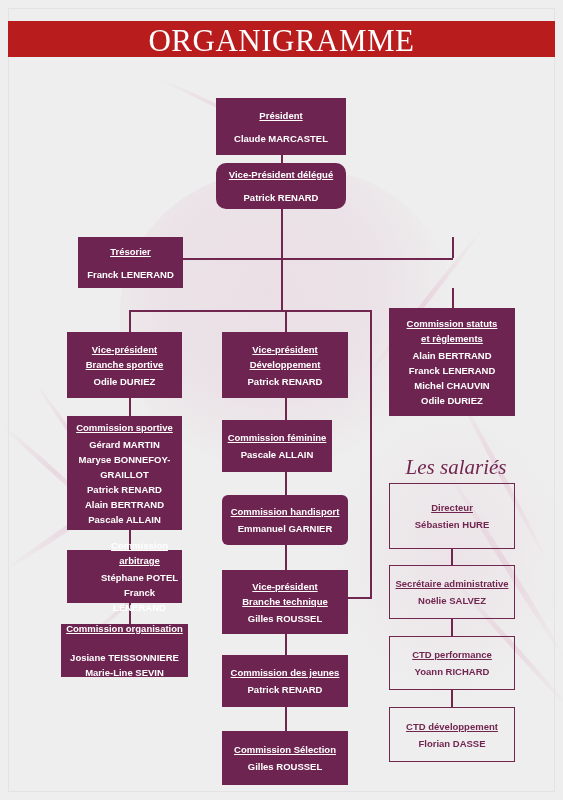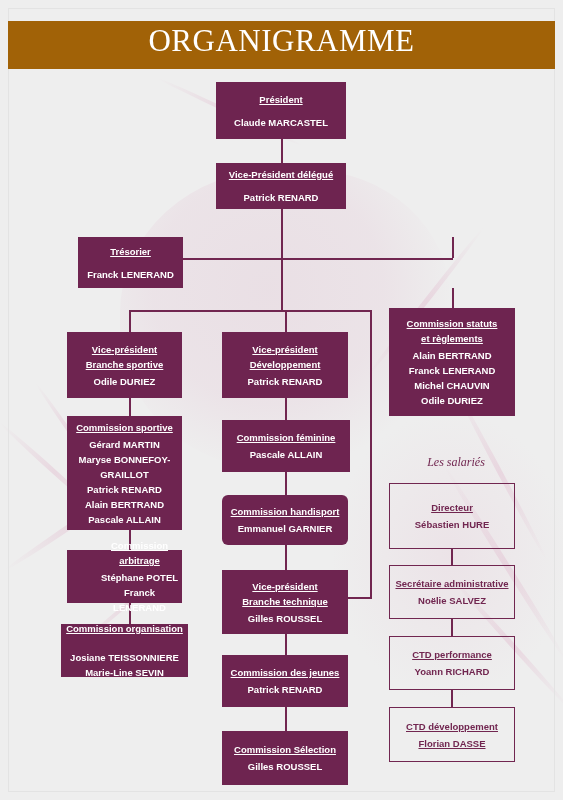--- a/index.html
+++ b/index.html
@@ -63,22 +63,22 @@
   .wm-p7 { left: 330px; top: 300px; width: 190px; height: 5px; transform: rotate(-52deg); }
   .wm-p8 { left: 60px;  top: 600px; width: 140px; height: 4px; transform: rotate(-40deg); }
   .wm-p9 { left: 150px; top: 110px; width: 160px; height: 4px; transform: rotate(25deg); }
 
   
   #title-banner {
     position: absolute;
     left: 8px;
     top: 21px;
     width: 547px;
-    height: 48px;
-    background: #a16207;
+    height: 36px;
+    background: #b91c1c;
     box-sizing: border-box;
   }
   #title-text {
     position: absolute;
     left: 0;
     top: 0;
     width: 547px;
     height: 40px;
     line-height: 40px;
     text-align: center;
@@ -134,21 +134,21 @@
 
   #salaries-title {
     position: absolute;
     left: 386px;
     top: 455px;
     width: 140px;
     text-align: center;
     color: #712650;
     font-family: "Liberation Serif", serif;
     font-style: italic;
-    font-size: 12px;
+    font-size: 21px;
   }
 </style>
 </head>
 <body>
 
 <div id="page">
 
   <div class="watermark wm-blob1"></div>
   <div class="watermark wm-blob2"></div>
   <div class="watermark wm-petal wm-p1"></div>
@@ -191,26 +191,26 @@
   <div class="conn v" style="left:285px; top:398px; height:22px;"></div>
   <div class="conn v" style="left:285px; top:472px; height:23px;"></div>
   <div class="conn v" style="left:285px; top:545px; height:25px;"></div>
   <div class="conn v" style="left:285px; top:634px; height:21px;"></div>
   <div class="conn v" style="left:285px; top:707px; height:24px;"></div>
 
   <div class="conn v" style="left:451px; top:549px; height:16px;"></div>
   <div class="conn v" style="left:451px; top:619px; height:17px;"></div>
   <div class="conn v" style="left:451px; top:690px; height:17px;"></div>
 
-  <div class="node spaced" style="left:216px; top:82px; width:130px; height:57px;">
+  <div class="node spaced" style="left:216px; top:98px; width:130px; height:57px;">
     <span class="role">Président</span>
     <span class="person">Claude MARCASTEL</span>
   </div>
 
-  <div class="node spaced" style="left:216px; top:163px; width:130px; height:46px;">
+  <div class="node spaced" style="left:216px; top:163px; width:130px; height:46px;border-radius:10px;">
     <span class="role">Vice-Président délégué</span>
     <span class="person">Patrick RENARD</span>
   </div>
 
   <div class="node spaced" style="left:78px; top:237px; width:105px; height:51px;">
     <span class="role">Trésorier</span>
     <span class="person">Franck LENERAND</span>
   </div>
 
 
@@ -250,21 +250,21 @@
     <span class="person">Josiane TEISSONNIERE
 Marie-Line SEVIN</span>
   </div>
 
   <div class="node" style="left:222px; top:332px; width:126px; height:66px;">
     <span class="role">Vice-président
 Développement</span>
     <span class="person">Patrick RENARD</span>
   </div>
 
-  <div class="node" style="left:222px; top:420px; width:128px; height:52px;align-items:center;">
+  <div class="node" style="left:222px; top:420px; width:110px; height:52px;align-items:center;">
     <span class="role">Commission féminine</span>
     <span class="person">Pascale ALLAIN</span>
   </div>
 
   <div class="node" style="left:222px; top:495px; width:126px; height:50px;border-radius:6px;">
     <span class="role">Commission handisport</span>
     <span class="person">Emmanuel GARNIER</span>
   </div>
 
   <div class="node" style="left:222px; top:570px; width:126px; height:64px;">
@@ -293,18 +293,18 @@
   <div class="node outline" style="left:389px; top:565px; width:126px; height:54px;text-align:center;">
     <span class="role">Secrétaire administrative</span>
     <span class="person">Noëlie SALVEZ</span>
   </div>
 
   <div class="node outline" style="left:389px; top:636px; width:126px; height:54px;">
     <span class="role">CTD performance</span>
     <span class="person">Yoann RICHARD</span>
   </div>
 
-  <div class="node outline" style="left:389px; top:707px; width:126px; height:55px;text-decoration:underline;">
+  <div class="node outline" style="left:389px; top:707px; width:126px; height:55px;">
     <span class="role">CTD développement</span>
     <span class="person">Florian DASSE</span>
   </div>
 
 </div>
 
 </body></html>

